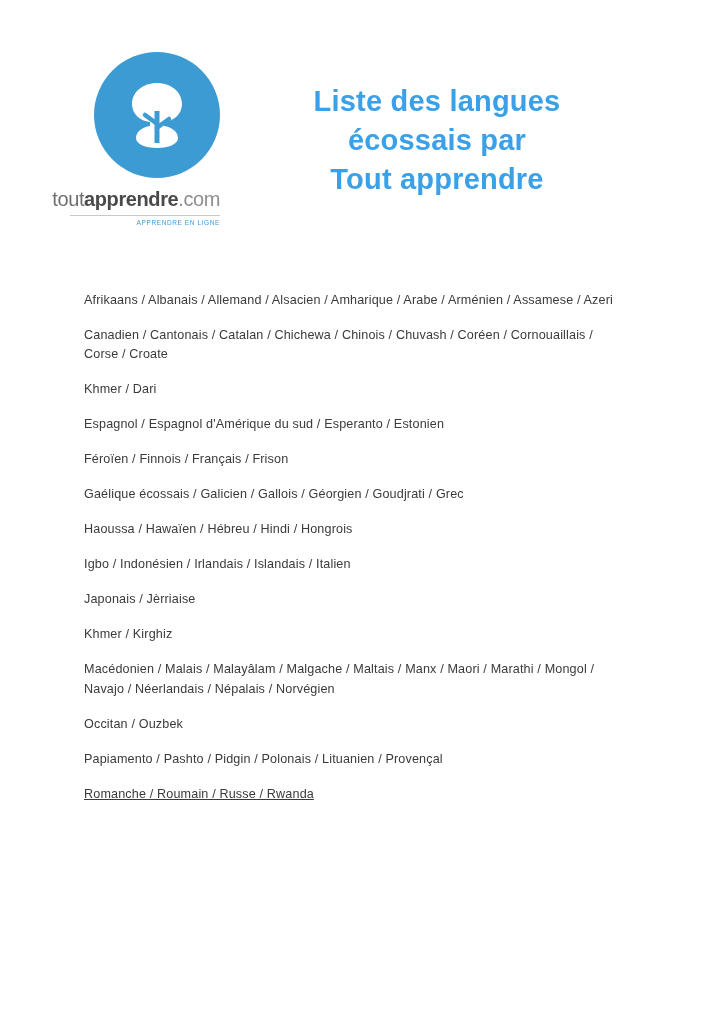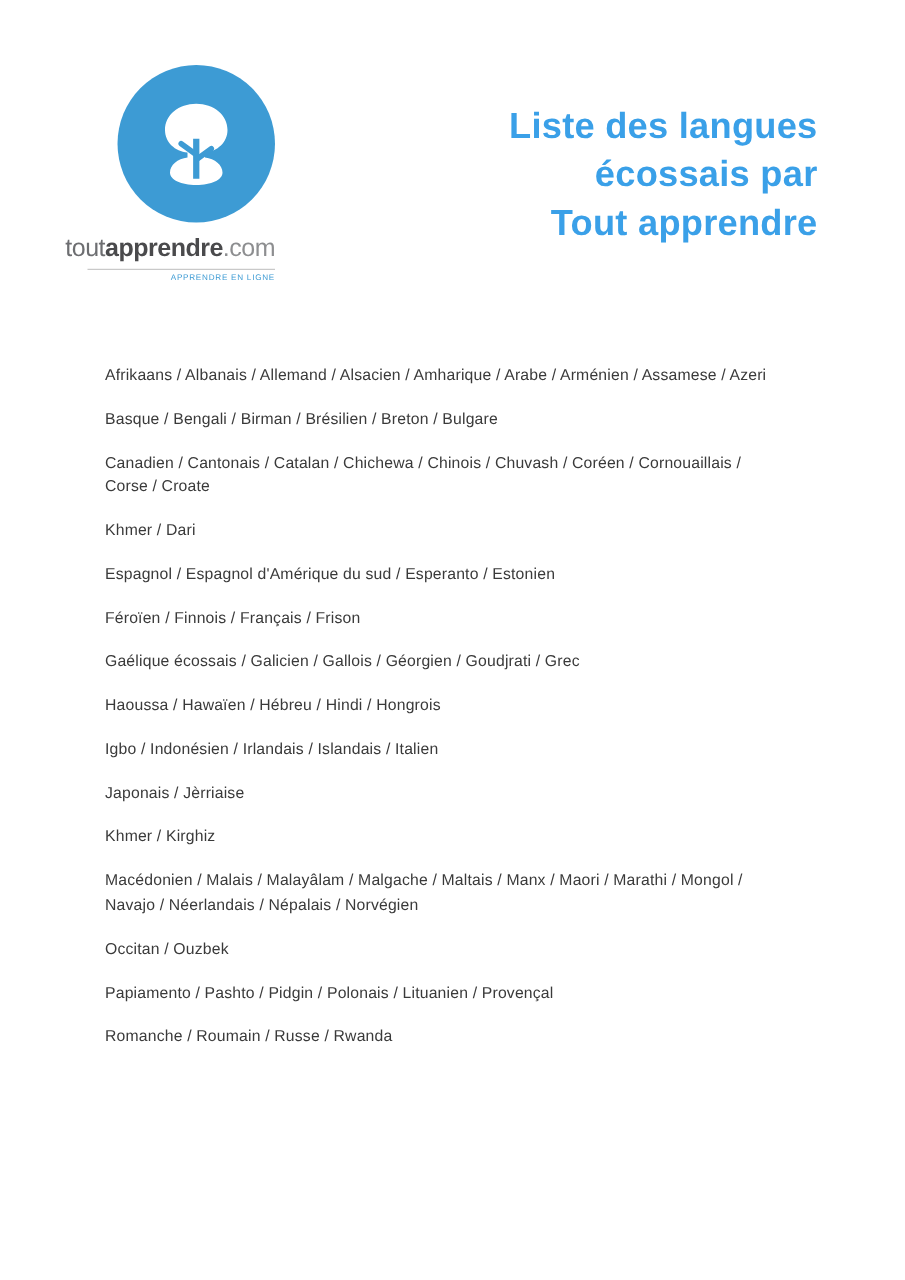--- a/index.html
+++ b/index.html
@@ -81,21 +81,21 @@
 
   .brand-rule {
     margin-top: 4px;
     width: 150px;
     height: 1px;
     background: #c9c9c9;
   }
 
   .title-block {
     flex: 1;
-    text-align: right;
+    text-align: center;
     padding-top: 30px;
     padding-right: 30px;
   }
 
   .doc-title {
     color: #3aa0e8;
     font-weight: bold;
     font-size: 29px;
     line-height: 1.35;
     letter-spacing: 0.2px;
@@ -111,20 +111,21 @@
 
   .lang-row {
     font-size: 12.6px;
     line-height: 1.55;
     color: #3a3a3a;
     margin-bottom: 15.5px;
     letter-spacing: 0.15px;
   }
   .lang-row:last-child {
     margin-bottom: 0;
+    text-decoration: underline;
   }
 </style>
 </head>
 <body>
 
 <div class="page">
 
   <div class="header">
 
     <div class="brand">
@@ -156,21 +157,20 @@
         <span class="line">Liste des langues</span>
         <span class="line">écossais par</span>
         <span class="line">Tout apprendre</span>
       </div>
     </div>
 
   </div>
 
   <div class="content">
     <p class="lang-row">Afrikaans / Albanais / Allemand / Alsacien / Amharique / Arabe / Arménien / Assamese / Azeri</p>
-    <p class="lang-row">Basque / Bengali / Birman / Brésilien / Breton / Bulgare</p>
     <p class="lang-row">Canadien / Cantonais / Catalan / Chichewa / Chinois / Chuvash / Coréen / Cornouaillais / Corse / Croate</p>
     <p class="lang-row">Khmer / Dari</p>
     <p class="lang-row">Espagnol / Espagnol d'Amérique du sud / Esperanto / Estonien</p>
     <p class="lang-row">Féroïen / Finnois / Français / Frison</p>
     <p class="lang-row">Gaélique écossais / Galicien / Gallois / Géorgien / Goudjrati / Grec</p>
     <p class="lang-row">Haoussa / Hawaïen / Hébreu / Hindi / Hongrois</p>
     <p class="lang-row">Igbo / Indonésien / Irlandais / Islandais / Italien</p>
     <p class="lang-row">Japonais / Jèrriaise</p>
     <p class="lang-row">Khmer / Kirghiz</p>
     <p class="lang-row">Macédonien / Malais / Malayâlam / Malgache / Maltais / Manx / Maori / Marathi / Mongol / Navajo / Néerlandais / Népalais / Norvégien</p>

